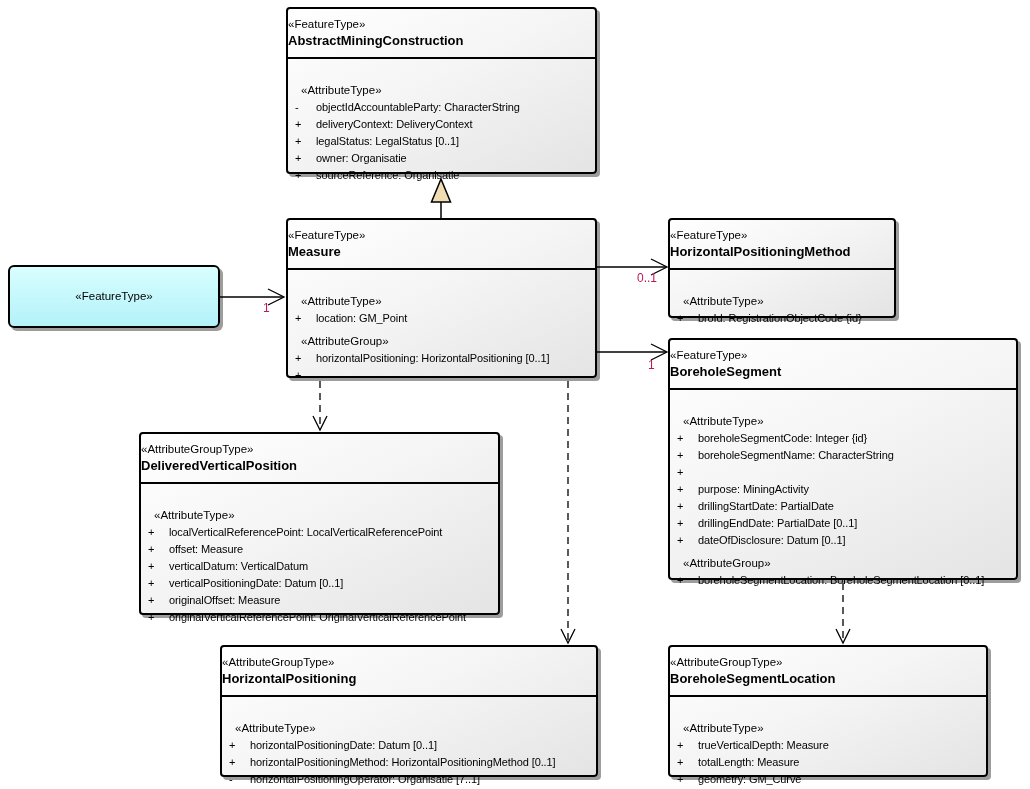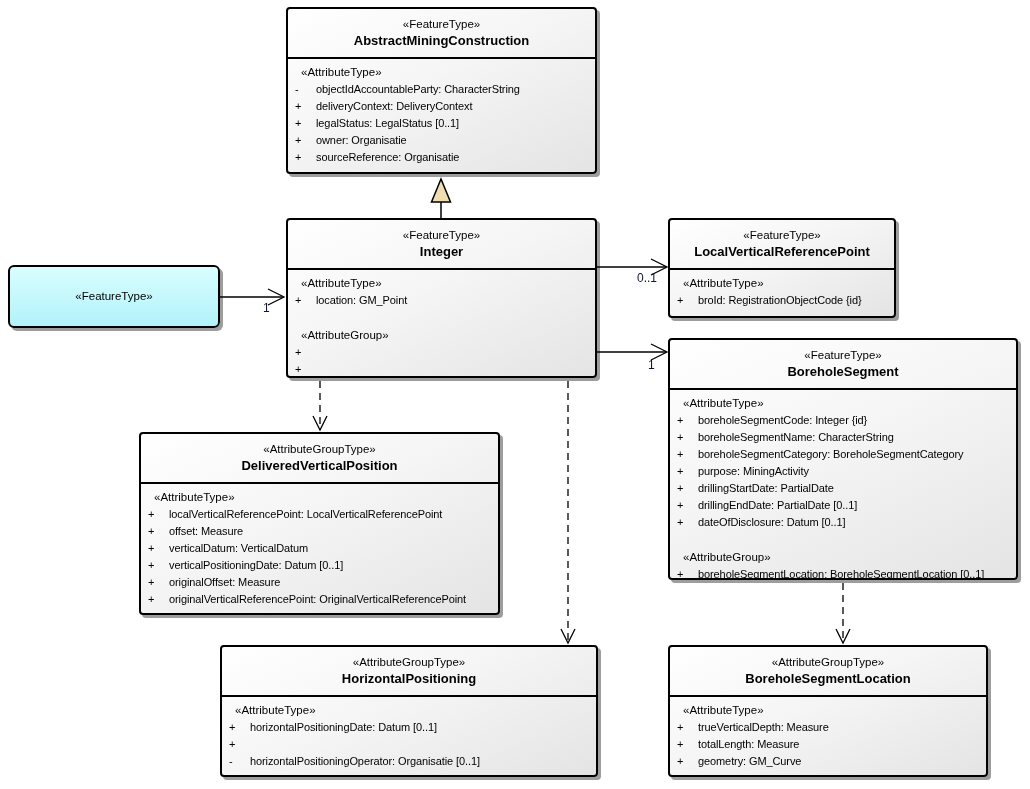--- a/index.html
+++ b/index.html
@@ -7,29 +7,29 @@
     position:relative;width:1030px;height:789px;background:#ffffff;
     font-family:"Liberation Sans",sans-serif;color:#000;overflow:hidden;
   }
   .uml-box{
     position:absolute;border:2px solid #000;border-radius:4px;
     background:linear-gradient(155deg,#ffffff 0%,#f5f5f5 45%,#e4e4e4 100%);
     box-shadow:3px 3px 0 #9d9d9d;box-sizing:border-box;z-index:1;
   }
   .box-title{
     height:48px;border-bottom:2px solid #000;display:flex;flex-direction:column;
-    align-items:center;justify-content:center;text-align:center;
+    align-items:flex-start;justify-content:center;text-align:center;
   }
   .stereotype{font-size:11.5px;line-height:15px;}
   .class-name{font-size:13px;font-weight:bold;line-height:17px;}
   .abstract .class-name{}
-  .box-body{padding:5px 2px 2px 0;}
+  .box-body{padding:23px 2px 2px 0;}
   .sec-heading{font-size:11.5px;line-height:17px;padding-left:13px;white-space:nowrap;}
   .sec-heading + .attr-row{margin-top:0;}
-  .attr-row + .sec-heading{margin-top:18px;}
+  .attr-row + .sec-heading{margin-top:6px;}
   .attr-row{display:flex;font-size:11px;line-height:17px;white-space:nowrap;letter-spacing:-0.1px;}
   .vis{width:14px;padding-left:7px;flex:none;}
   .attr-text{padding-left:7px;}
   
   #box-epc{
     background:linear-gradient(180deg,#d9feff 0%,#b2f2f9 100%);
     border-radius:6px;display:flex;flex-direction:column;align-items:center;justify-content:center;
   }
   #box-epc .box-title{border-bottom:none;height:auto;}
   
@@ -37,21 +37,21 @@
   #box-borehole{left:286px;top:218px;width:311px;height:160px;}
   #box-epc{left:8px;top:265px;width:212px;height:63px;}
   #box-epl{left:668px;top:218px;width:228px;height:100px;}
   #box-bhs{left:668px;top:338px;width:350px;height:242px;}
   #box-dvp{left:139px;top:432px;width:361px;height:183px;}
   #box-hp{left:220px;top:645px;width:378px;height:132px;}
   #box-bsl{left:668px;top:645px;width:320px;height:132px;}
   
   #connectors{position:absolute;left:0;top:0;z-index:2;pointer-events:none;}
   .mult-label{
-    position:absolute;z-index:3;font-size:12px;color:#0f172a;line-height:14px;
+    position:absolute;z-index:3;font-size:12px;color:#be185d;line-height:14px;
   }
   #lbl-epc{left:263px;top:301px;}
   #lbl-epl{left:637px;top:271px;}
   #lbl-bhs{left:648px;top:358px;}
 </style>
 </head>
 <body>
 
 <div id="canvas">
 
@@ -81,48 +81,49 @@
         <div class="attr-row">
           <span class="vis">+</span>
           <span class="attr-text">sourceReference: Organisatie</span>
         </div>
       </div>
   </div>
 
   <div class="uml-box" id="box-borehole">
     <div class="box-title">
       <div class="stereotype">«FeatureType»</div>
-      <div class="class-name">Integer</div>
+      <div class="class-name">Measure</div>
     </div>
     <div class="box-body">
         <div class="sec-heading">«AttributeType»</div>
         <div class="attr-row">
           <span class="vis">+</span>
           <span class="attr-text">location: GM_Point</span>
         </div>
         <div class="sec-heading">«AttributeGroup»</div>
         <div class="attr-row">
           <span class="vis">+</span>
+          <span class="attr-text">horizontalPositioning: HorizontalPositioning [0..1]</span>
         </div>
         <div class="attr-row">
           <span class="vis">+</span>
         </div>
       </div>
   </div>
 
   <div class="uml-box" id="box-epc">
     <div class="box-title">
       <div class="stereotype">«FeatureType»</div>
     </div>
   </div>
 
   <div class="uml-box" id="box-epl">
     <div class="box-title">
       <div class="stereotype">«FeatureType»</div>
-      <div class="class-name">LocalVerticalReferencePoint</div>
+      <div class="class-name">HorizontalPositioningMethod</div>
     </div>
     <div class="box-body">
         <div class="sec-heading">«AttributeType»</div>
         <div class="attr-row">
           <span class="vis">+</span>
           <span class="attr-text">broId: RegistrationObjectCode {id}</span>
         </div>
       </div>
   </div>
 
@@ -136,21 +137,20 @@
         <div class="attr-row">
           <span class="vis">+</span>
           <span class="attr-text">boreholeSegmentCode: Integer {id}</span>
         </div>
         <div class="attr-row">
           <span class="vis">+</span>
           <span class="attr-text">boreholeSegmentName: CharacterString</span>
         </div>
         <div class="attr-row">
           <span class="vis">+</span>
-          <span class="attr-text">boreholeSegmentCategory: BoreholeSegmentCategory</span>
         </div>
         <div class="attr-row">
           <span class="vis">+</span>
           <span class="attr-text">purpose: MiningActivity</span>
         </div>
         <div class="attr-row">
           <span class="vis">+</span>
           <span class="attr-text">drillingStartDate: PartialDate</span>
         </div>
         <div class="attr-row">
@@ -209,24 +209,25 @@
       <div class="class-name">HorizontalPositioning</div>
     </div>
     <div class="box-body">
         <div class="sec-heading">«AttributeType»</div>
         <div class="attr-row">
           <span class="vis">+</span>
           <span class="attr-text">horizontalPositioningDate: Datum [0..1]</span>
         </div>
         <div class="attr-row">
           <span class="vis">+</span>
+          <span class="attr-text">horizontalPositioningMethod: HorizontalPositioningMethod [0..1]</span>
         </div>
         <div class="attr-row">
           <span class="vis">-</span>
-          <span class="attr-text">horizontalPositioningOperator: Organisatie [0..1]</span>
+          <span class="attr-text">horizontalPositioningOperator: Organisatie [7..1]</span>
         </div>
       </div>
   </div>
 
   <div class="uml-box" id="box-bsl">
     <div class="box-title">
       <div class="stereotype">«AttributeGroupType»</div>
       <div class="class-name">BoreholeSegmentLocation</div>
     </div>
     <div class="box-body">

